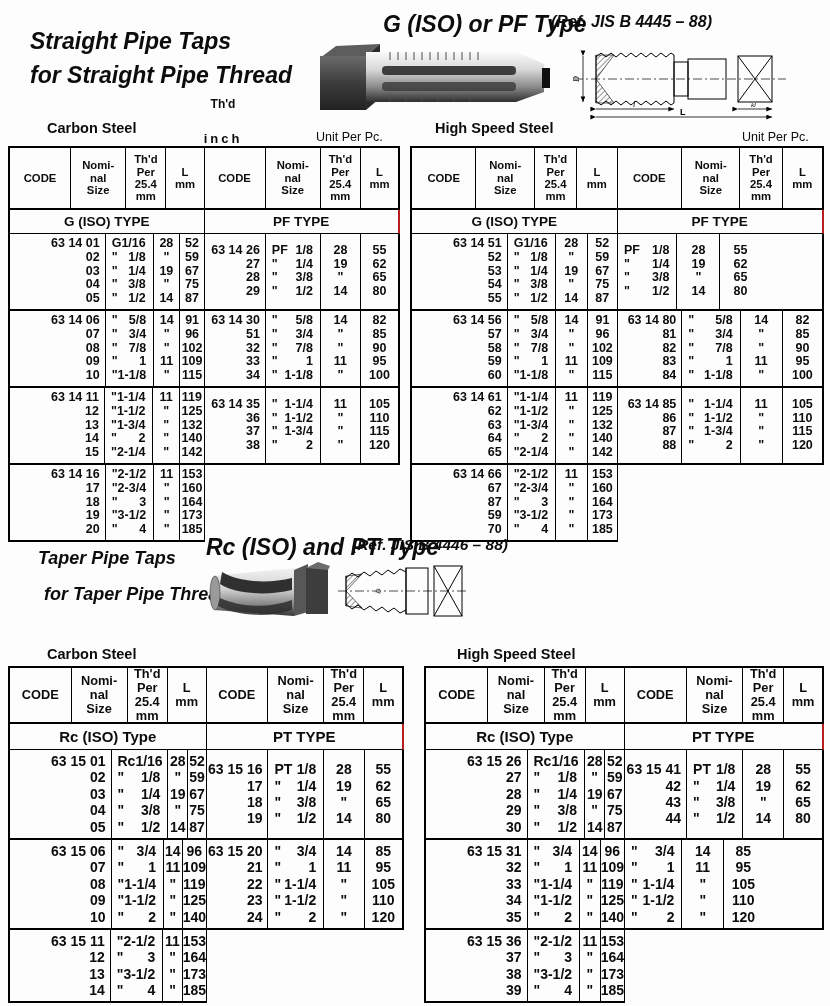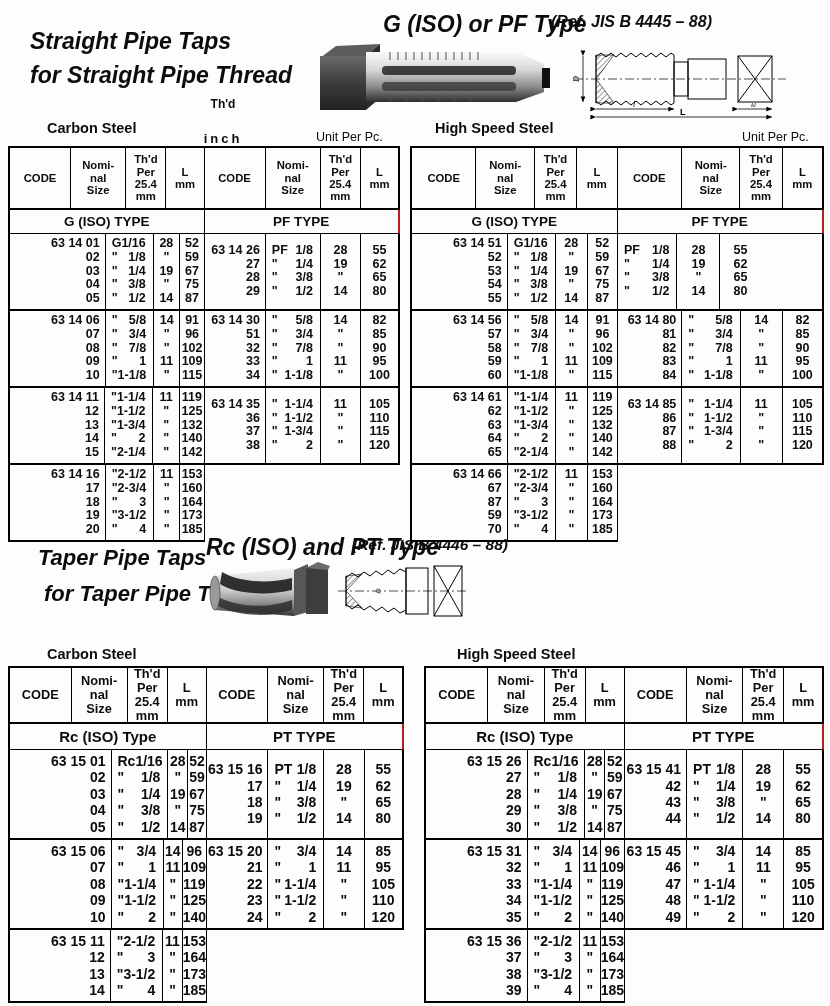--- a/index.html
+++ b/index.html
@@ -3,21 +3,21 @@
 <meta charset="utf-8">
 <style>
   html,body{margin:0;padding:0;background:#e8e8e8;}
   .page{position:relative;width:830px;height:1006px;background:#fdfdfd;
         font-family:"Liberation Sans",sans-serif;color:#0c0c0c;overflow:hidden;}
 
   
   .title{position:absolute;font-style:italic;font-weight:bold;white-space:nowrap;}
   #t1{left:30px;top:24px;font-size:23px;line-height:34px;}
   #t1 .l2{}
-  #t2{left:38px;top:540px;font-size:22px;line-height:36px;}
+  #t2{left:38px;top:540px;font-size:18px;line-height:36px;}
   #t2 .l2{margin-left:6px;}
   .typelabel{position:absolute;font-style:italic;font-weight:bold;font-size:23px;white-space:nowrap;}
   #ty1{left:383px;top:11px;}
   #ref1{left:551px;top:13px;font-size:16px;}
   #ty2{left:206px;top:534px;}
   #ref2{left:352px;top:536px;font-size:15.5px;}
   .steel{position:absolute;font-weight:bold;font-size:14.5px;white-space:nowrap;margin-left:31px;}
   #cs1{left:16px;top:120px;} #hs1{left:404px;top:120px;}
   #cs2{left:16px;top:646px;} #hs2{left:426px;top:646px;}
   .unit{position:absolute;font-size:12.5px;white-space:nowrap;}
@@ -1295,27 +1295,20 @@
           </div>
           <div class="tcol c3">
             <div class="tline">96</div>
             <div class="tline">109</div>
             <div class="tline">119</div>
             <div class="tline">125</div>
             <div class="tline">140</div>
           </div>
         </div>
         <div class="thalf right">
-          <div class="tcol c0">
-            <div class="tline">63 15 45</div>
-            <div class="tline">46</div>
-            <div class="tline">47</div>
-            <div class="tline">48</div>
-            <div class="tline">49</div>
-          </div>
           <div class="tcol c1">
             <div class="tline">
               <span>"</span>
               <span>3/4</span>
             </div>
             <div class="tline">
               <span>"</span>
               <span>1</span>
             </div>
             <div class="tline">

